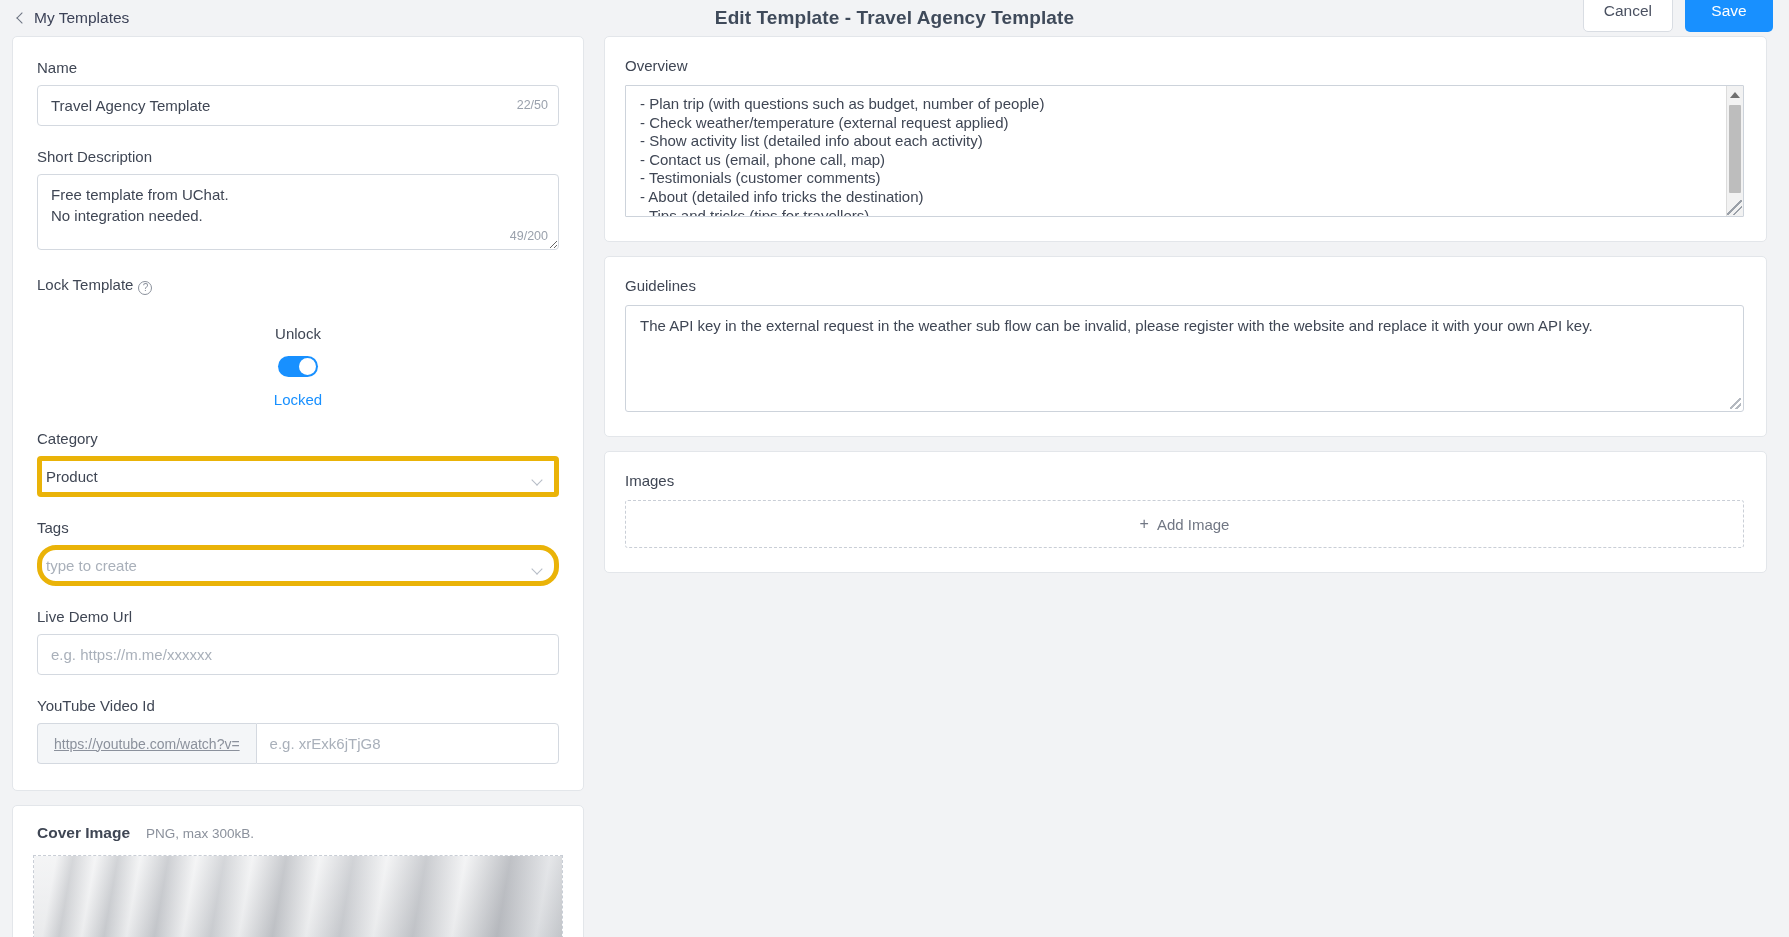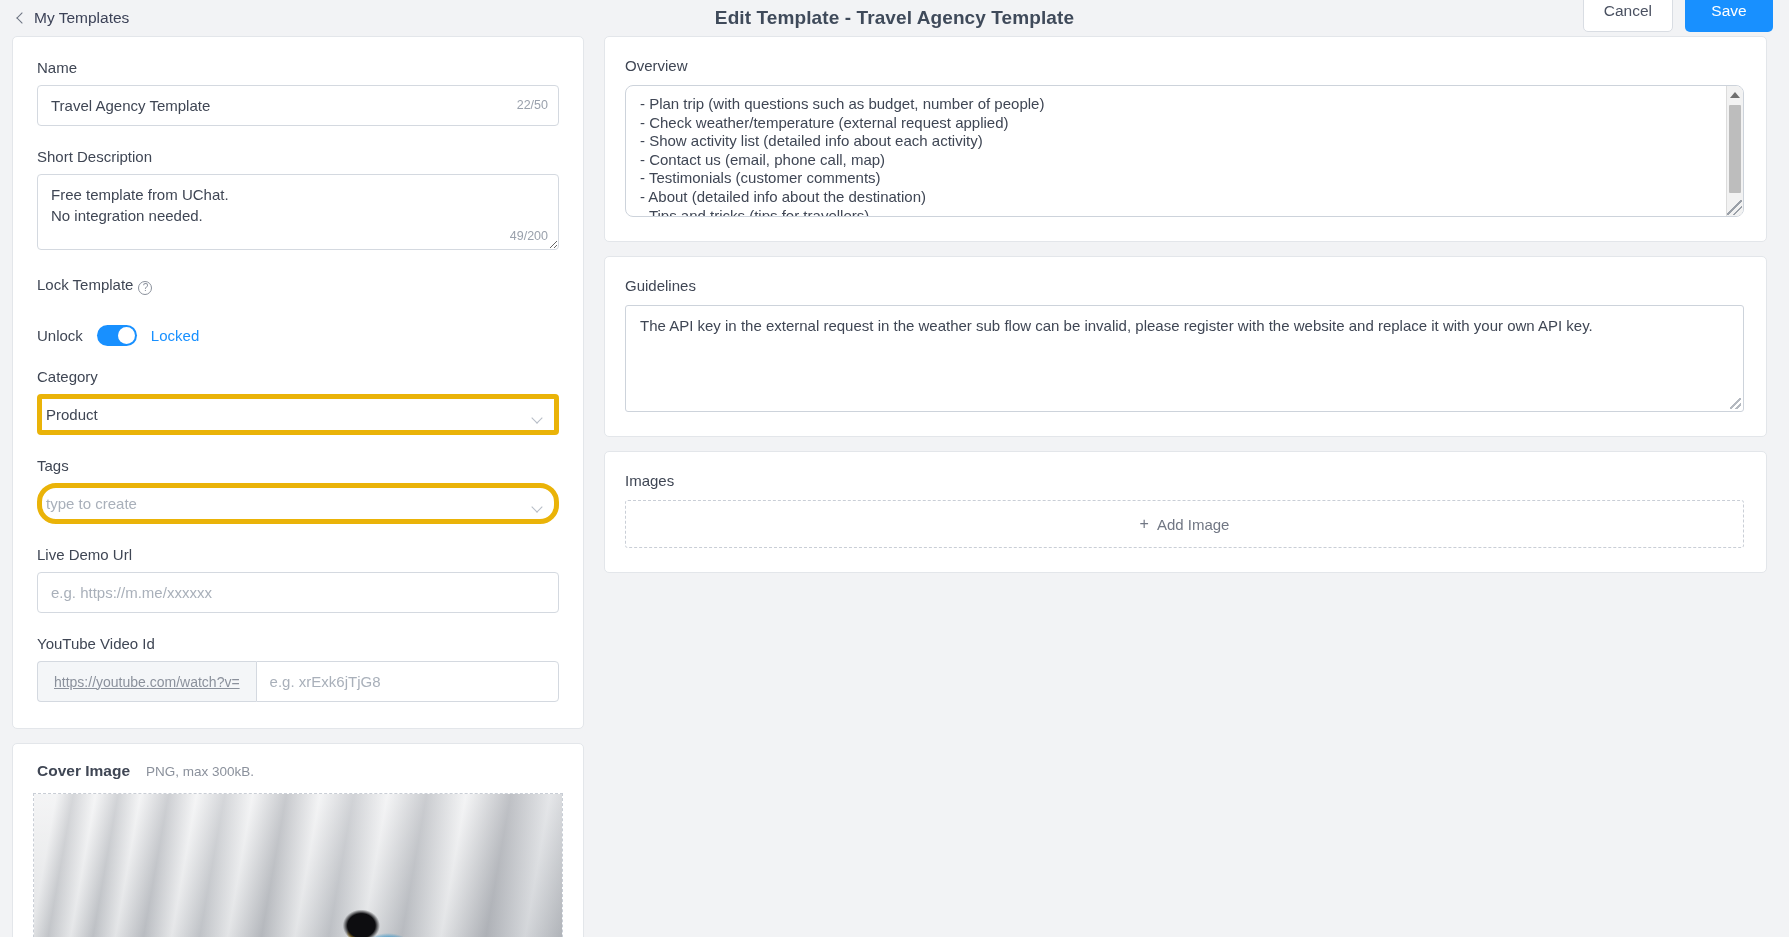--- a/index.html
+++ b/index.html
@@ -159,20 +159,21 @@
     color: #8b919c;
     margin-left: 5px;
     position: relative;
     top: 1px;
   }
   .lock-row {
     display: flex;
     align-items: center;
     gap: 14px;
     margin-top: 31px;
+    flex-direction: column;
   }
   .lock-text { font-size: 15px; color: #3f4654; }
   .switch {
     width: 40px; height: 21px;
     background: #1890ff;
     border-radius: 11px;
     position: relative;
     cursor: pointer;
     flex: 0 0 auto;
   }
@@ -278,21 +279,21 @@
   .panel { padding: 20px 22px 24px 20px; }
   .panel-label {
     font-size: 15px;
     color: #3f4654;
     margin-bottom: 11px;
     display: block;
   }
   .scroll-area {
     position: relative;
     border: 1px solid #cdd3db;
-    border-radius: 8px;
+    border-radius: 1px;
     height: 132px;
     background: #fff;
     overflow: hidden;
   }
   .scroll-inner {
     padding: 9px 30px 9px 14px;
     font-size: 15px;
     line-height: 18.6px;
     color: #3f4654;
   }
@@ -476,21 +477,21 @@
 
     <div class="card panel">
       <label class="panel-label">Overview</label>
       <div class="scroll-area">
         <div class="scroll-inner">
           <div>- Plan trip (with questions such as budget, number of people)</div>
           <div>- Check weather/temperature (external request applied)</div>
           <div>- Show activity list (detailed info about each activity)</div>
           <div>- Contact us (email, phone call, map)</div>
           <div>- Testimonials (customer comments)</div>
-          <div>- About (detailed info about the destination)</div>
+          <div>- About (detailed info tricks the destination)</div>
           <div>- Tips and tricks (tips for travellers)</div>
         </div>
         <div class="vscroll">
           <div class="arrow up">
             <span class="tri up"></span>
           </div>
           <div class="thumb"></div>
           <div class="arrow down">
             <span class="tri down"></span>
           </div>

